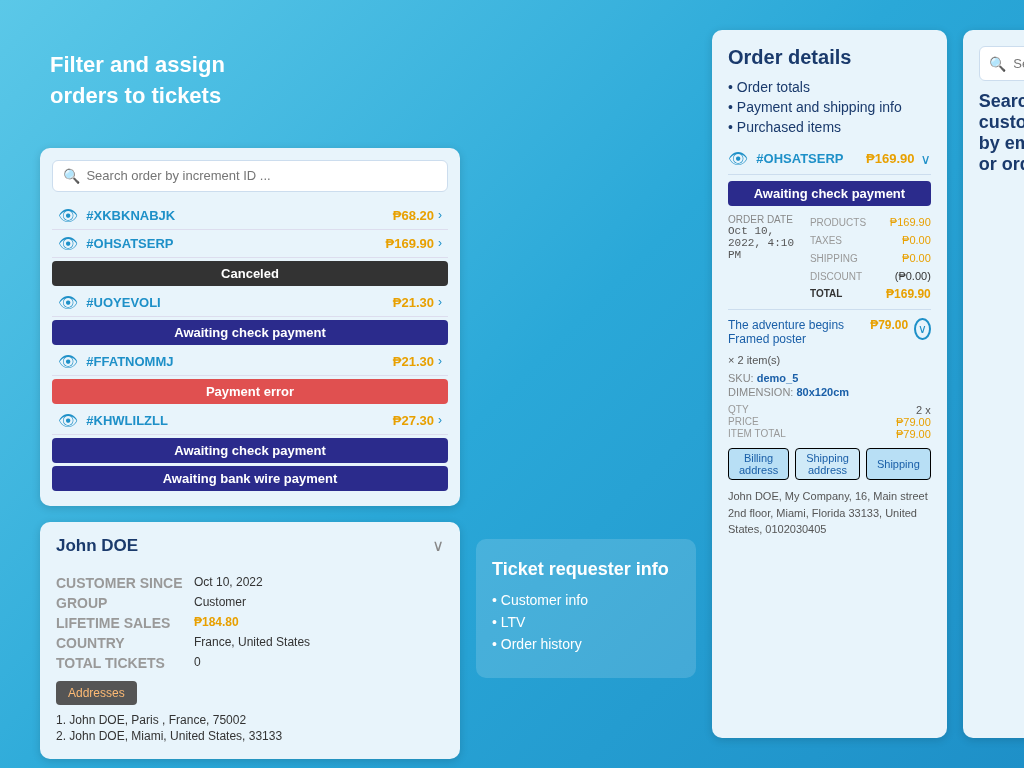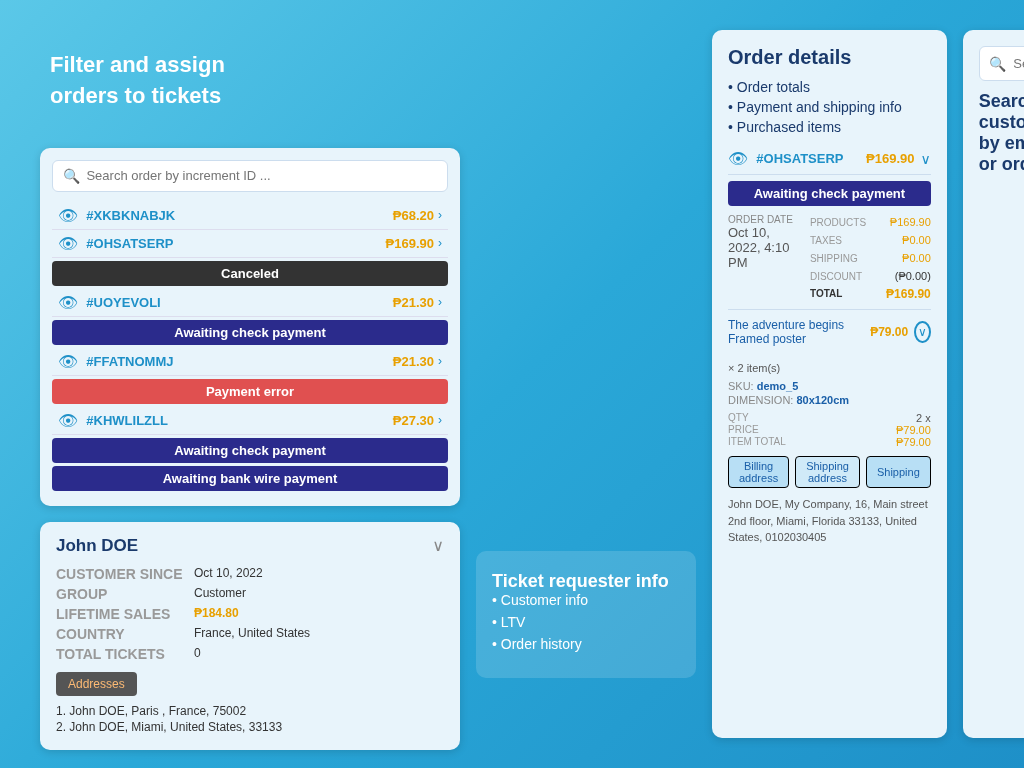--- a/index.html
+++ b/index.html
@@ -122,21 +122,21 @@
     .customer-box {
       background: #e8f4fb;
       border-radius: 10px;
       padding: 14px 16px;
       box-shadow: 0 2px 8px rgba(0,0,0,0.15);
     }
 
     .customer-header {
       display: flex;
       justify-content: space-between;
-      margin-bottom: 10px;
+      margin-bottom: 19px;
     }
 
     .customer-name {
       color: #1a3a6c;
       font-size: 17px;
       font-weight: bold;
     }
 
     .customer-info-grid {
       display: grid;
@@ -190,21 +190,21 @@
     .ticket-info-box {
       background: rgba(255,255,255,0.15);
       border-radius: 10px;
       padding: 20px 16px;
       color: #fff;
     }
 
     .ticket-info-title {
       font-size: 18px;
       font-weight: bold;
-      margin-bottom: 0;
+      margin-bottom: 12px;
     }
 
     .ticket-info-item {
       font-size: 14px;
       margin-bottom: 6px;
     }
 
     
     .right-panel {
       flex: 1;
@@ -305,34 +305,35 @@
     }
 
     .order-date-label {
       color: #888;
       font-size: 10px;
       text-transform: uppercase;
     }
 
     .order-date-val {
       color: #555;
-      font-size: 13px;
+      font-size: 11px;
+      font-family: Liberation Mono, monospace;
     }
 
     .divider {
       border: none;
       border-top: 1px solid #cde;
       margin: 8px 0;
     }
 
     .product-row {
       display: flex;
-      align-items: center;
-      font-size: 12px;
-      margin-bottom: 16px;
+      align-items: flex-start;
+      font-size: 12px;
+      margin-bottom: 8px;
     }
 
     .product-link {
       color: #1a5fa8;
       font-size: 12px;
     }
 
     .product-price {
       color: #e8a000;
       font-weight: bold;

